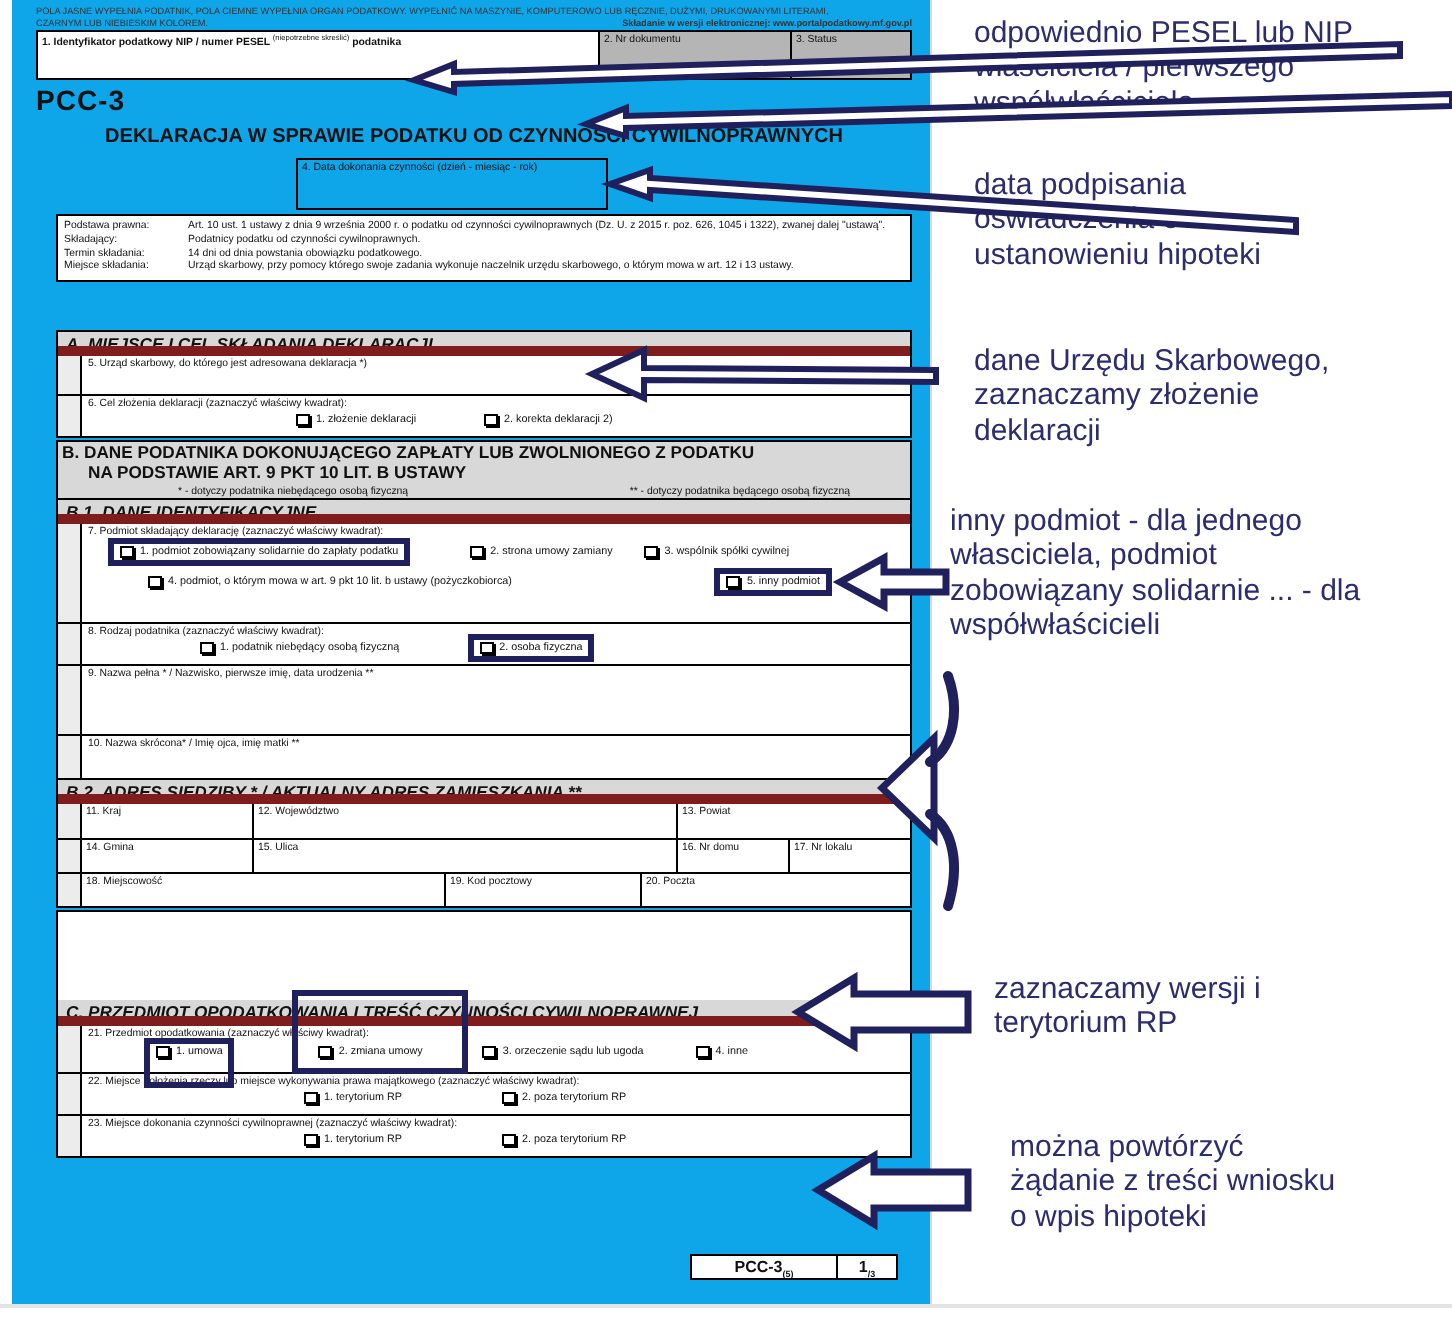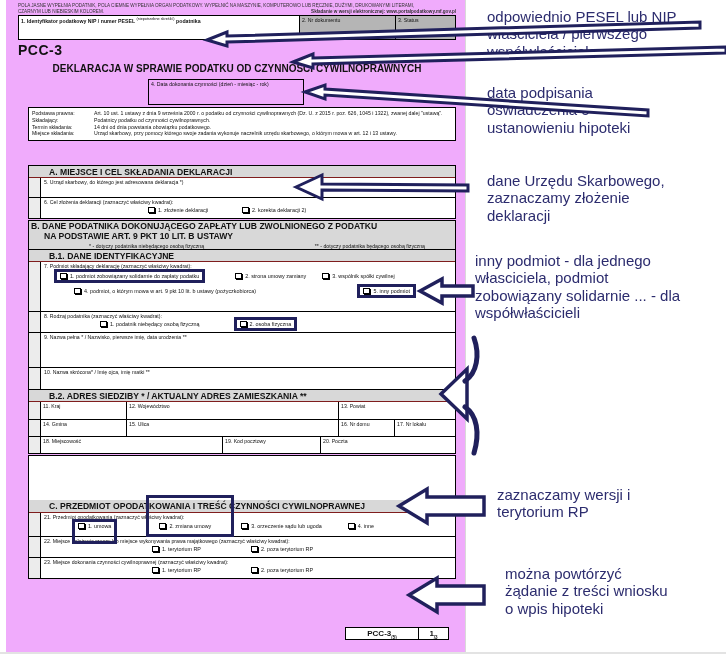--- a/index.html
+++ b/index.html
@@ -1,19 +1,19 @@
 <!DOCTYPE html>
 <html style="--navy: #20205c; --annotation_text: #2c2c6e; --handwriting: #2f2f7d; --field_shade: #b5b5b5; --section_bar: #d8d8d8;"><head>
 <meta charset="utf-8">
 <style>
   * { margin:0; padding:0; box-sizing:border-box; }
   html,body { background:#fff; }
   .canvas { position:relative; width:726px; height:660px; background:#fff; overflow:hidden;
             font-family:"Liberation Sans", sans-serif; color:#111; }
-  .page { position:absolute; left:6px; top:0; width:460px; height:652px; background:#f0abfc;
+  .page { position:absolute; left:6px; top:0; width:460px; height:652px; background:#0ea5e9;
           border-right:1px solid #d9d9d9; }
   .baseline { position:absolute; left:0; top:652px; width:726px; height:2px; background:#e3e3e3; }
 
   .abs { position:absolute; }
   .tinynote { left:12px; top:3px; width:438px; font-size:4.6px; line-height:1.3; color:#333; }
   .tinynote .l2 { display:flex; }
   .tinynote .l2 .rt { margin-left:auto; font-weight:bold; }
 
   .row123 { left:12px; top:15px; width:438px; height:25px; display:flex; }
   .cell { border:1px solid #000; font-size:5.2px; padding:1px 2px; background:#fff; }
@@ -26,22 +26,22 @@
   .pcc  { left:12px; top:42px; font-size:14px; font-weight:bold; letter-spacing:.5px; }
   .title{ left:12px; top:63px; width:438px; text-align:center; font-weight:bold; font-size:10px; }
   .f4box{ left:142px; top:79px; width:156px; height:26px; border:1px solid #000; font-size:5.2px; padding:1px 2px; }
 
   .infobox { left:22px; top:107px; width:428px; border:1px solid #000; padding:2px 3px 3px; background:#fff; }
   .inforow { display:flex; font-size:5.2px; line-height:1.3; }
   .inforow .lb { flex:0 0 62px; }
   .inforow .tx { flex:1; }
 
   .sec { position:absolute; left:22px; width:428px; border:1px solid #000; background:#fff; }
-  .bar { height:12px; line-height:12px; background:var(--section_bar,#d8d8d8); border-bottom:1px solid #7f1d1d;
-         font-weight:bold; font-size:8.6px; padding:0 20px; white-space:nowrap; overflow:hidden; }
+  .bar { height:12px; line-height:12px; background:var(--section_bar,#d8d8d8); border-bottom:5px solid #7f1d1d;
+         font-weight:bold; font-size:8.6px; padding:0 4px; white-space:nowrap; overflow:hidden;font-style:italic; }
   .frow { display:flex; border-top:1px solid #000; }
   .frow:first-of-type, .bar + .frow { border-top:none; }
   .strip { flex:0 0 12px; background:#ececec; border-right:1px solid #000; }
   .fc { flex:1; padding:1px 3px; position:relative; overflow:visible; }
   .flabel { font-size:5.2px; line-height:1.2; white-space:nowrap; }
   .opts { display:flex; align-items:center; }
   .opt  { display:flex; align-items:center; gap:3px; font-size:5.4px; position:relative; white-space:nowrap; }
   .cb { width:7px; height:6px; border:1px solid #000; background:#fff; box-shadow:1px 1px 0 0 #000; flex:0 0 auto; }
   .hl::after { content:""; position:absolute; left:-6px; right:-6px; top:-4px; bottom:-4px;
                border:3px solid var(--navy,#20205c); pointer-events:none; z-index:10; }

